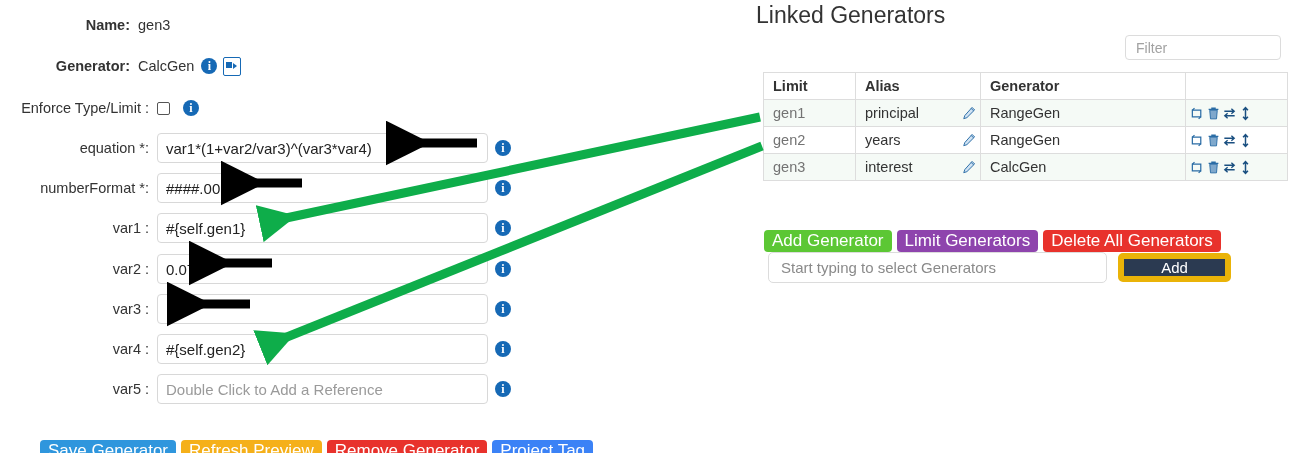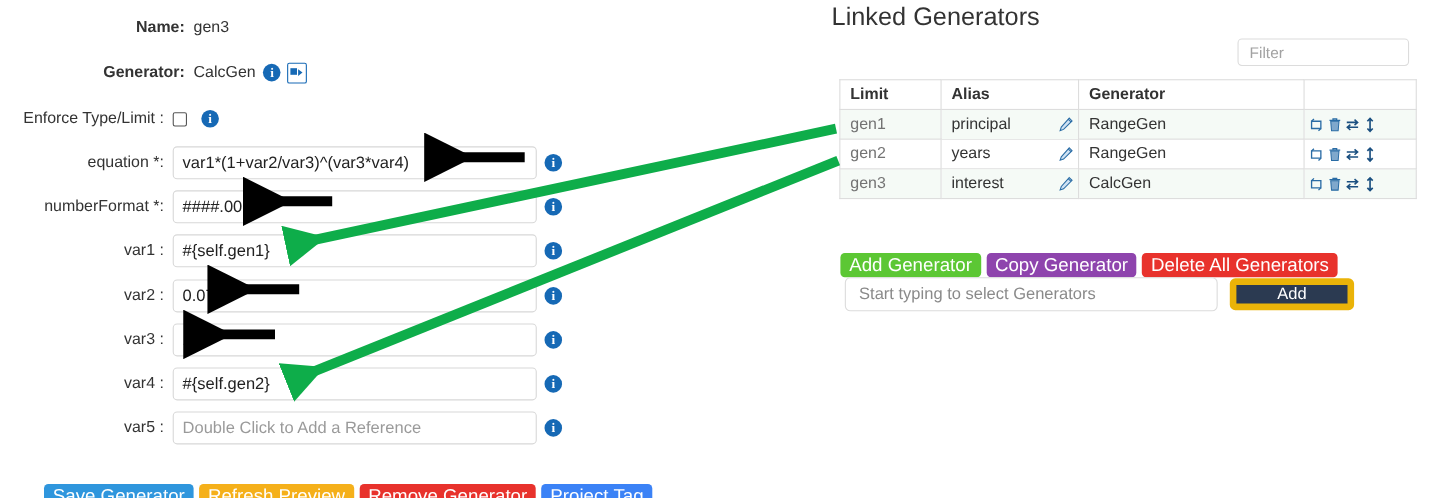--- a/index.html
+++ b/index.html
@@ -30,21 +30,21 @@
   
   .form-row {
     position: absolute;
     left: 0;
     width: 740px;
     height: 34px;
     display: flex;
     align-items: center;
   }
   .form-label {
-    width: 176px;
+    width: 138px;
     text-align: right;
     padding-right: 8px;
     font-size: 14.5px;
     color: #333;
     box-sizing: border-box;
     white-space: nowrap;
   }
   .form-label.bold { font-weight: bold; }
   .static-val {
     font-size: 14.5px;
@@ -440,21 +440,21 @@
               <path d="M8 2 v12 M5.4 4.5 L8 1.8 l2.6 2.7 M5.4 11.5 L8 14.2 l2.6 -2.7" fill="none" stroke="#1a4f80" stroke-width="1.6"></path>
             </svg>
           </div>
         </td>
       </tr>
     </tbody>
   </table>
 
   <div class="gen-btn-bar">
     <div class="btn" style="background:#5cc734;">Add Generator</div>
-    <div class="btn" style="background:#8e44ad;">Copy Generator</div>
+    <div class="btn" style="background:#8e44ad;">Limit Generators</div>
     <div class="btn" style="background:#e8322c;">Delete All Generators</div>
   </div>
 
   <div class="select-box">Start typing to select Generators</div>
   <div class="add-btn">Add</div>
 </div>
 
 <svg id="annotations" viewBox="0 0 1303 453">
   <defs>
     <marker id="blkhead" markerWidth="5" markerHeight="5" refX="3.4" refY="2.5" orient="auto">

